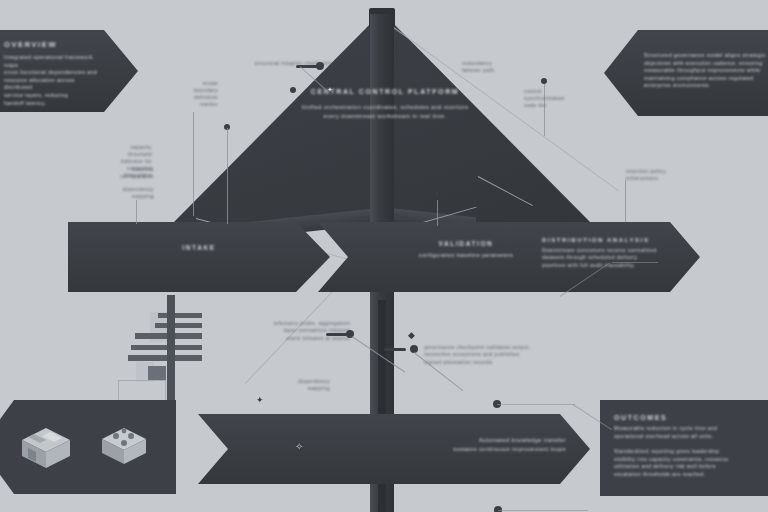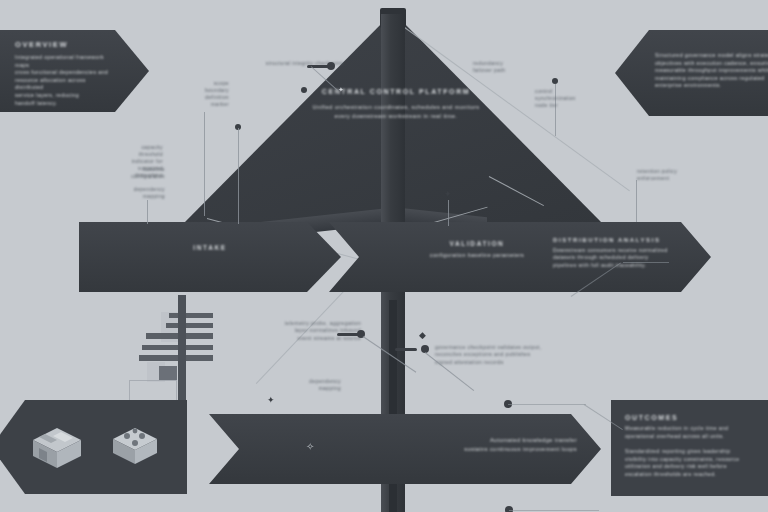--- a/index.html
+++ b/index.html
@@ -2,21 +2,21 @@
 <html><head>
 <meta charset="utf-8">
 <style>
   html,body{margin:0;padding:0;}
   body{
     width:768px;height:512px;overflow:hidden;
     background:#c6cacf;
     font-family:"Liberation Sans", sans-serif;
     position:relative;
   }
-  #stage{position:absolute;inset:0;width:684px;height:512px;margin-left:11px;}
+  #stage{position:absolute;inset:0;width:684px;height:512px;}
 
   
   .txt{
     color:#d7dadd;
     letter-spacing:.4px;
     filter:blur(.9px);
     -webkit-font-smoothing:antialiased;
     white-space:pre-line;
   }
   .txt.dark{color:#5c6269;}

